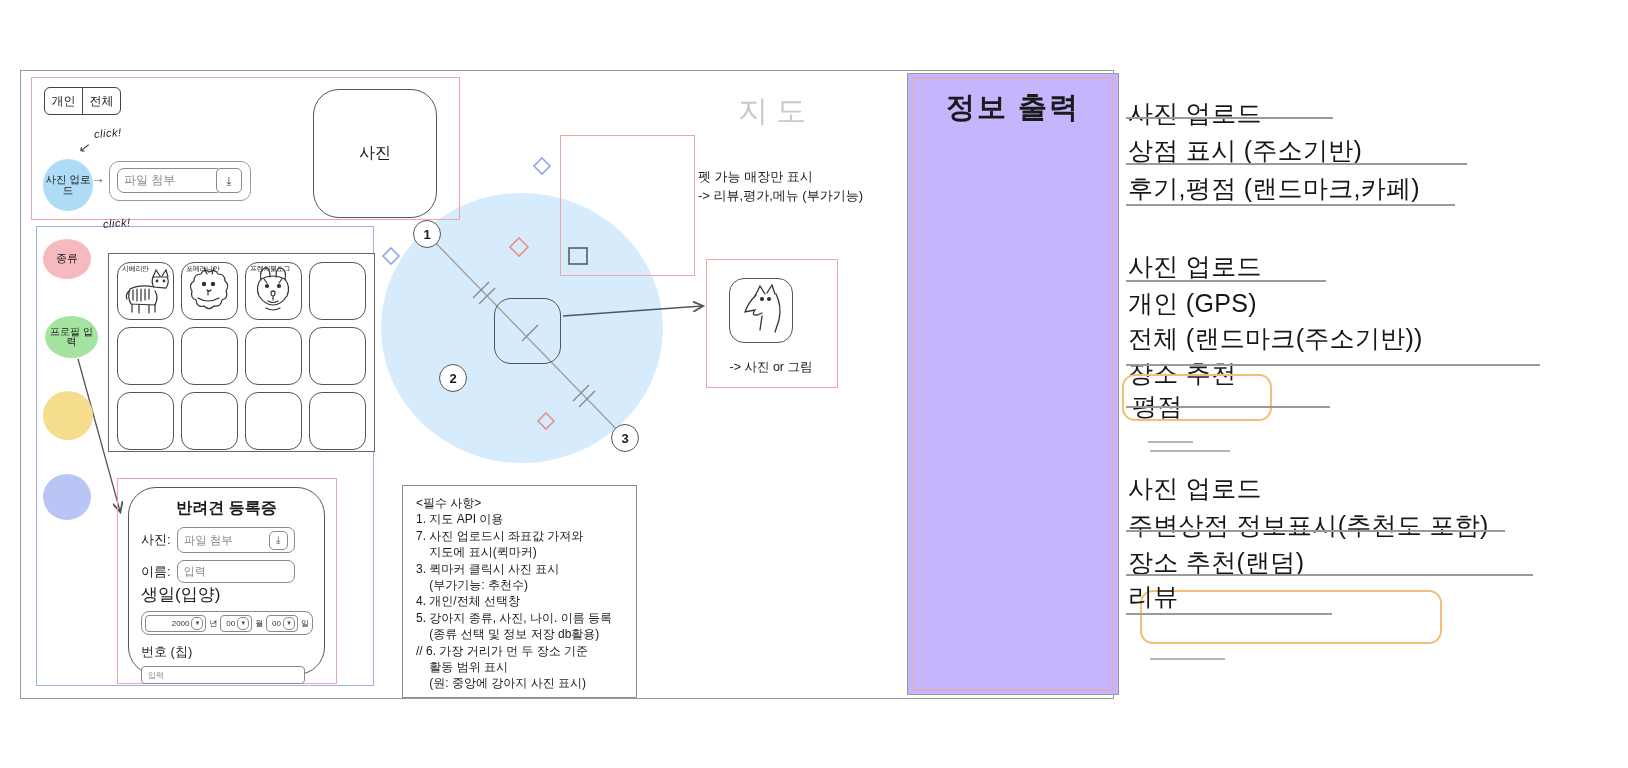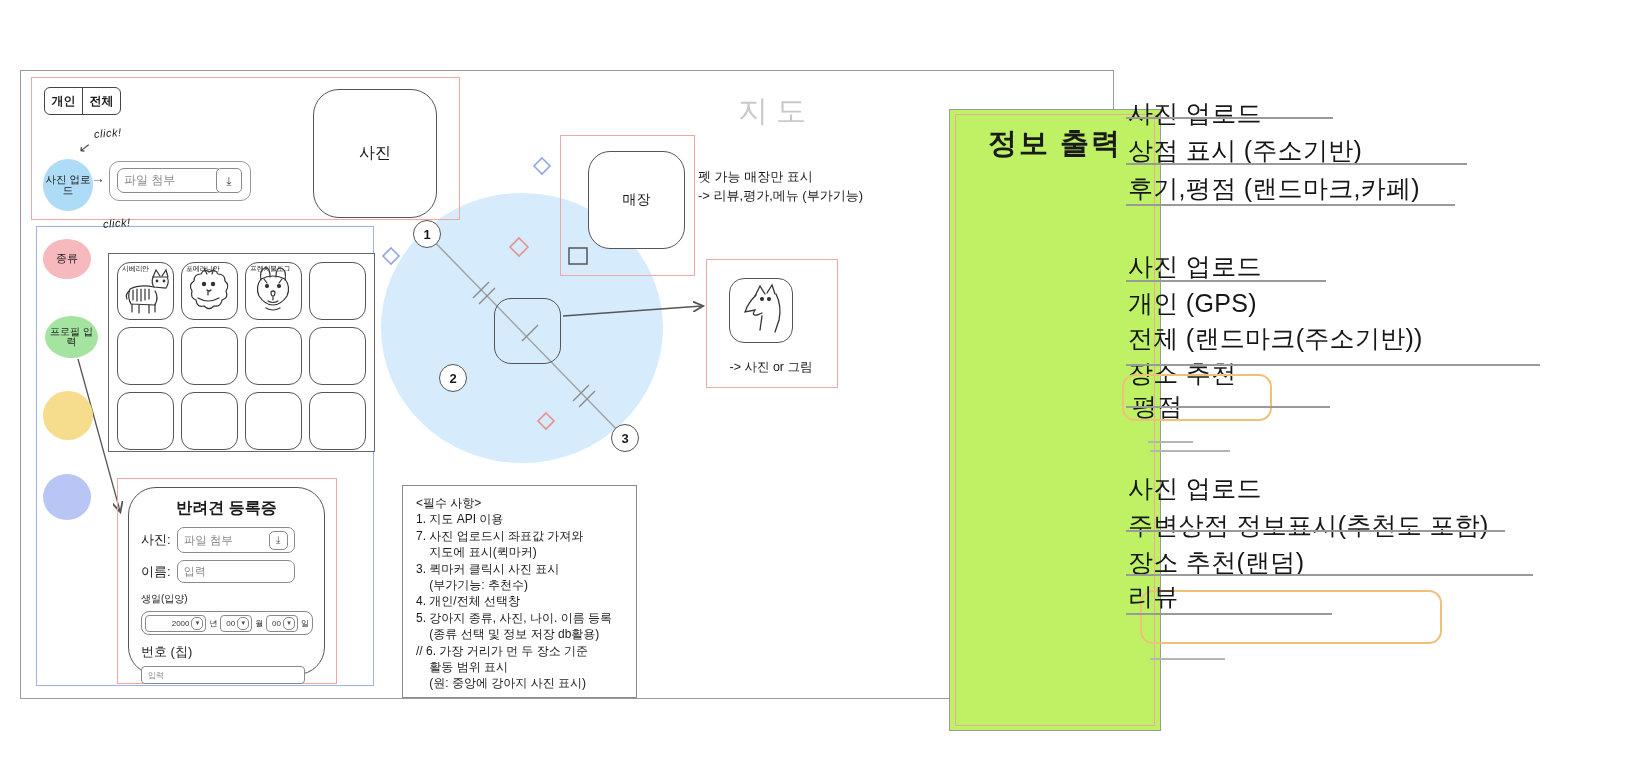--- a/index.html
+++ b/index.html
@@ -4,21 +4,21 @@
 <style>
   html,body{margin:0;padding:0;background:#fff;width:1628px;height:768px;overflow:hidden;
     font-family:"Liberation Sans","DejaVu Sans",sans-serif;color:#1a1a1a;}
   .abs{position:absolute;}
   .canvas{position:absolute;left:20px;top:70px;width:1092px;height:627px;border:1.5px solid #9a9a9a;background:#fff;}
   .box-red{border:1.5px solid #f0a6a6;}
   .box-blue{border:1.5px solid #9db0e8;}
   .box-gray{border:1.4px solid #8a8a8a;background:#fff;}
   .sk{border:1.4px solid #555;background:#fff;}
   .circle{border-radius:50%;display:flex;align-items:center;justify-content:center;text-align:center;line-height:1.05;}
-  .tabs{display:flex;border:1.4px solid #444;border-radius:6px;background:#fff;overflow:hidden;font-weight:bold;}
+  .tabs{display:flex;border:1.4px solid #444;border-radius:6px;background:#fff;overflow:hidden;}
   .tab{width:37px;height:26px;display:flex;align-items:center;justify-content:center;font-size:12px;}
   .tab+.tab{border-left:1.3px solid #444;}
   .click{font-size:11px;font-style:italic;color:#222;transform:rotate(-4deg);letter-spacing:.5px;}
   .field{border:1.3px solid #8a8a8a;border-radius:7px;background:#fff;display:flex;align-items:center;padding:0 6px;color:#333;}
   .ph{color:#8a8a8a;}
   .dlbtn{border:1.3px solid #8a8a8a;border-radius:5px;background:#fff;display:flex;align-items:center;justify-content:center;font-size:12px;color:#444;}
   .grid{display:grid;grid-template-columns:repeat(4,1fr);gap:7px;padding:8px;box-sizing:border-box;}
   .cell{border:1.3px solid #555;border-radius:13px;background:#fff;position:relative;height:56px;}
   .cell .lbl{position:absolute;top:1px;left:4px;font-size:7px;letter-spacing:-.3px;white-space:nowrap;color:#111;}
   .card{border:1.6px solid #555;border-radius:28px;background:#fff;box-sizing:border-box;padding:8px 12px;}
@@ -157,21 +157,21 @@
         <span class="ph">파일 첨부</span>
         <span class="dlbtn" style="width:17px;height:17px;font-size:10px;">⤓</span>
       </span>
     </div>
     <div style="display:flex;align-items:center;gap:6px;margin-top:7px;">
       <span class="rowlab">이름:</span>
       <span class="field" style="width:104px;height:21px;font-size:11px;">
         <span class="ph">입력</span>
       </span>
     </div>
-    <div class="rowlab" style="margin-top:9px;font-size:10px;">생일(입양)</div>
+    <div class="rowlab" style="font-size:17px;">생일(입양)</div>
     <div style="margin-top:5px;height:22px;width:164px;border:1.2px solid #888;border-radius:8px;display:flex;align-items:center;gap:3px;padding:0 3px;font-size:8px;">
       <span class="field" style="width:56px;height:15px;border-radius:4px;justify-content:flex-end;gap:2px;padding:0 2px;">
         <span>2000</span>
         <span class="dlbtn" style="width:10px;height:11px;font-size:7px;">▾</span>
       </span>
       <span>년</span>
       <span class="field" style="width:26px;height:15px;border-radius:4px;justify-content:flex-end;gap:2px;padding:0 2px;">
         <span>00</span>
         <span class="dlbtn" style="width:10px;height:11px;font-size:7px;">▾</span>
       </span>
@@ -202,21 +202,20 @@
     <div class="pre">    활동 범위 표시</div>
     <div class="pre">    (원: 중앙에 강아지 사진 표시)</div>
   </div>
 
   <div class="abs marker" style="left:392px;top:149px;">1</div>
   <div class="abs marker" style="left:418px;top:293px;">2</div>
   <div class="abs marker" style="left:590px;top:353px;">3</div>
   <div class="abs" style="left:473px;top:227px;width:65px;height:64px;border:1.5px solid #555;border-radius:17px;"></div>
 
   <div class="abs box-red" style="left:539px;top:64px;width:133px;height:139px;"></div>
-  <div class="abs sk" style="left:567px;top:80px;width:95px;height:96px;border-radius:22px;display:flex;align-items:center;justify-content:center;font-size:14px;">매장</div>
   <div class="abs" style="left:677px;top:96px;font-size:13px;line-height:19px;white-space:nowrap;">
     <div>펫 가능 매장만 표시</div>
     <div>-&gt; 리뷰,평가,메뉴 (부가기능)</div>
   </div>
 
   <div class="abs box-red" style="left:685px;top:188px;width:130px;height:127px;"></div>
   <div class="abs sk" style="left:708px;top:207px;width:62px;height:63px;border-radius:15px;">
     <svg width="58" height="59" viewBox="0 0 58 59" style="position:absolute;left:1px;top:1px;">
       <g fill="none" stroke="#333" stroke-width="1.3" stroke-linecap="round">
         <path d="M24 16 l5 -10 l5 8"></path>
@@ -225,21 +224,21 @@
         <path d="M45 14 q6 12 3 26 l-4 12"></path>
         <circle cx="31" cy="19" r="1.4" fill="#333"></circle>
           <circle cx="38" cy="19" r="1.4" fill="#333"></circle>
         <path d="M31 36 l-2 14"></path>
       </g>
     </svg>
   </div>
   <div class="abs" style="left:688px;top:288px;width:124px;text-align:center;font-size:12.5px;">-&gt; 사진 or 그림</div>
 
 
-  <div class="abs" style="left:928px;top:2px;width:210px;height:620px;border:1px solid #9a9a9a;background:#bef264;margin-top:36px;">
+  <div class="abs" style="left:886px;top:2px;width:210px;height:620px;border:1px solid #9a9a9a;background:#c4b5fd;">
     <div class="abs box-red" style="left:5px;top:4px;right:5px;bottom:4px;"></div>
     <div style="position:absolute;left:0;top:14px;width:100%;text-align:center;font-size:29px;font-weight:bold;letter-spacing:2px;">정보 출력</div>
   </div>
 </div>
 
 <div>
   <div class="note" style="left:1128px;top:97px;">사진 업로드</div>
   <div class="hline" style="left:1126px;top:117px;width:207px;"></div>
   <div class="note" style="left:1128px;top:134px;">상점 표시 (주소기반)</div>
   <div class="hline" style="left:1126px;top:163px;width:341px;"></div>

